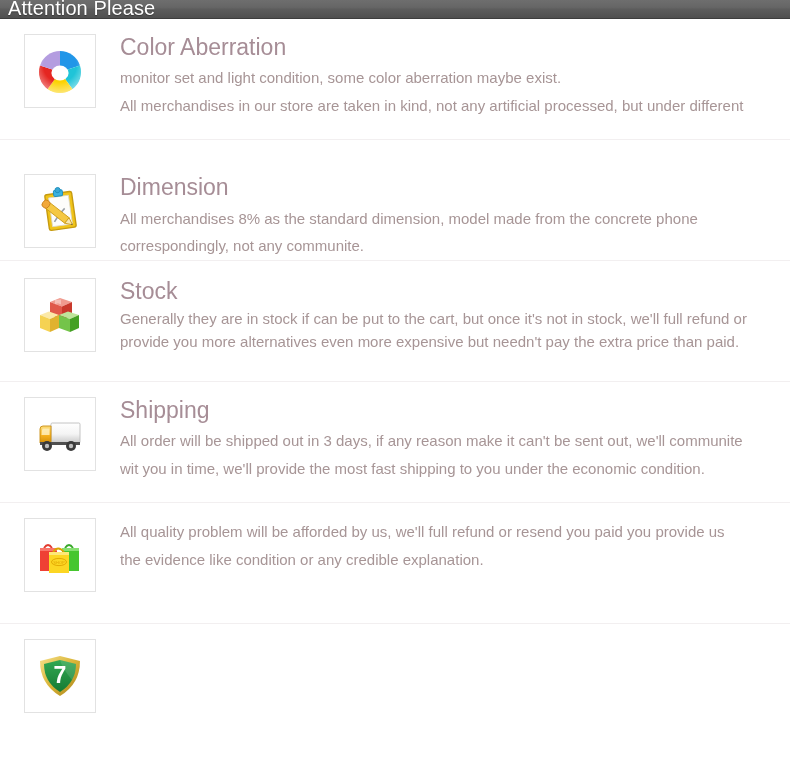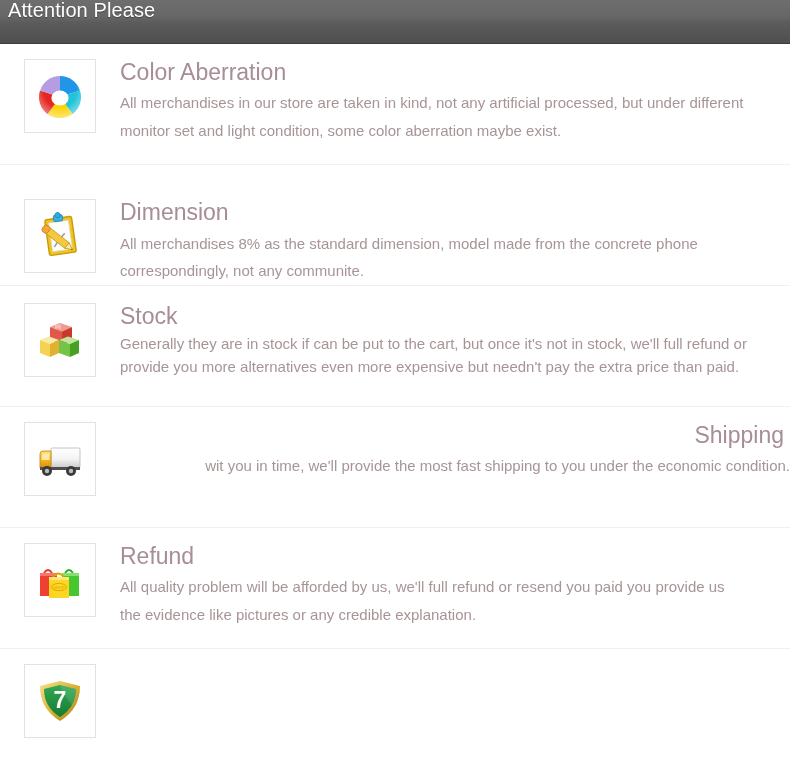--- a/index.html
+++ b/index.html
@@ -10,26 +10,26 @@
   body {
     width: 790px;
     height: 773px;
     overflow: hidden;
     font-family: "Liberation Sans", sans-serif;
     -webkit-font-smoothing: antialiased;
   }
 
   
   .header {
-    height: 44px;
+    height: 19px;
     background: linear-gradient(to bottom,
         #6e6e6e 0%, #666666 40%, #5c5c5c 52%, #4f4f4f 100%);
     border-bottom: 1px solid #3d3d3d;
     display: flex;
-    align-items: flex-start;
+    align-items: flex-end;
     box-sizing: border-box;
   }
   .header-title {
     color: #ffffff;
     font-size: 20px;
     font-weight: normal;
     letter-spacing: 0.1px;
     padding-left: 8px;
     text-shadow: 0 1px 1px rgba(0,0,0,.35);
     line-height: 1;
@@ -77,37 +77,37 @@
     flex: 1 1 auto;
     min-width: 0;
     padding-right: 0;
     white-space: nowrap;
   }
   .sec-title {
     color: #a68d96;
     font-size: 23px;
     font-weight: normal;
     line-height: 1.18;
-    margin: 0 6px 3px 0;
+    margin: 0 12px 3px 0;
     white-space: nowrap;
   }
   .sec-body {
     color: #a79596;
     font-size: 15px;
     line-height: 1.85;
     margin: 0;
     white-space: nowrap;
   }
   .sec-body.tight { line-height: 1.52; }
 
   
   .s-color    { height: 121px; padding-top: 15px; }
   .s-dimension{ height: 121px; padding-top: 15px; align-items: flex-end; }
   .s-stock    { height: 121px; padding-top: 17px; }
-  .s-shipping { height: 121px; padding-top: 15px; text-align: right; }
+  .s-shipping { height: 121px; padding-top: 15px; }
   .s-refund   { height: 121px; padding-top: 15px; }
   .s-service  { height: 121px; padding-top: 15px; border-bottom: none; }
   .bottom-gap { height: 27px; background: #fff; }
 </style>
 </head>
 <body>
 
 <div class="header">
   <div class="header-title">Attention Please</div>
 </div>
@@ -132,22 +132,22 @@
               <path d="M0,0 L-12.34,16.99 A21,21 0 0,1 -19.97,-6.49 Z" fill="#e52621"></path>
               <path d="M0,0 L-19.97,-6.49 A21,21 0 0,1 0,-21 Z" fill="#b49de0"></path>
               <ellipse cx="0" cy="1" rx="8.6" ry="7.4" fill="#ffffff"></ellipse>
               <circle cx="0" cy="0" r="21" fill="url(#cwshine)"></circle>
             </g>
           </svg>
         </div>
       </div>
       <div class="text-cell">
         <div class="sec-title">Color Aberration</div>
+        <div class="sec-body">monitor set and light condition, some color aberration maybe exist.</div>
         <div class="sec-body">All merchandises in our store are taken in kind, not any artificial processed, but under different</div>
-        <div class="sec-body">monitor set and light condition, some color aberration maybe exist.</div>
       </div>
     </div>
   </div>
 
   <div class="section s-dimension">
     <div class="section-inner">
       <div class="icon-cell">
         <div class="icon-frame">
           <svg width="56" height="56" viewBox="0 0 56 56">
             <g transform="rotate(-8 28 28)">
@@ -232,20 +232,21 @@
             <rect x="8" y="36" width="40" height="3" fill="#4f4f4f"></rect>
             <circle cx="15" cy="40" r="5" fill="#3a3a3a"></circle>
             <circle cx="15" cy="40" r="2.2" fill="#bdbdbd"></circle>
             <circle cx="39" cy="40" r="5" fill="#3a3a3a"></circle>
             <circle cx="39" cy="40" r="2.2" fill="#bdbdbd"></circle>
           </svg>
         </div>
       </div>
       <div class="text-cell">
         <div class="sec-title">Shipping</div>
+        <div class="sec-body">All order will be shipped out in 3 days, if any reason make it can't be sent out, we'll communite</div>
         <div class="sec-body">wit you in time, we'll provide the most fast shipping to you under the economic condition.</div>
       </div>
     </div>
   </div>
 
   <div class="section s-refund">
     <div class="section-inner">
       <div class="icon-cell">
         <div class="icon-frame">
           <svg width="56" height="56" viewBox="0 0 56 56">
@@ -260,23 +261,22 @@
 
             <path d="M21 25 q5-7 11 0" fill="none" stroke="#d9a400" stroke-width="1.8"></path>
             <rect x="17" y="25" width="20" height="21" fill="#fcd623"></rect>
             <rect x="17" y="25" width="20" height="3" fill="#fde877"></rect>
             <ellipse cx="27" cy="35" rx="7.5" ry="3.6" fill="none" stroke="#e0a400" stroke-width="0.9"></ellipse>
             <text x="27" y="36.5" font-size="4" fill="#e0a400" text-anchor="middle" font-family="Liberation Sans, sans-serif">SHOP</text>
           </svg>
         </div>
       </div>
       <div class="text-cell">
-        <div class="sec-title">Refund</div>
         <div class="sec-body">All quality problem will be afforded by us, we'll full refund or resend you paid you provide us</div>
-        <div class="sec-body">the evidence like pictures or any credible explanation.</div>
+        <div class="sec-body">the evidence like condition or any credible explanation.</div>
       </div>
     </div>
   </div>
 
   <div class="section s-service">
     <div class="section-inner">
       <div class="icon-cell">
         <div class="icon-frame">
           <svg width="56" height="56" viewBox="0 0 56 56">
             <defs>

